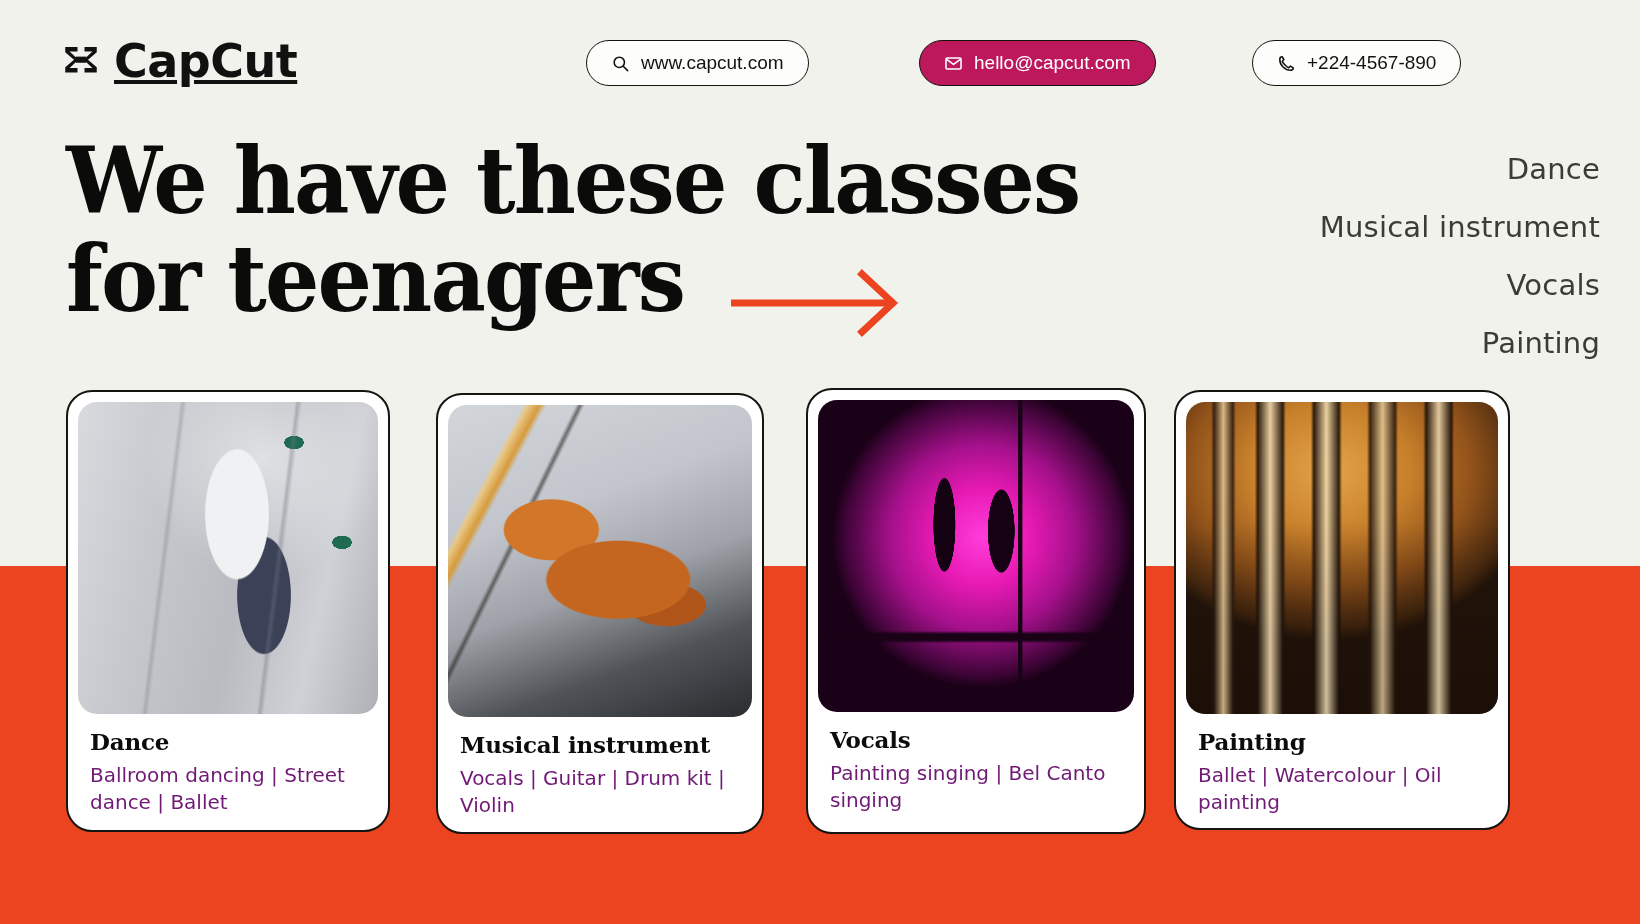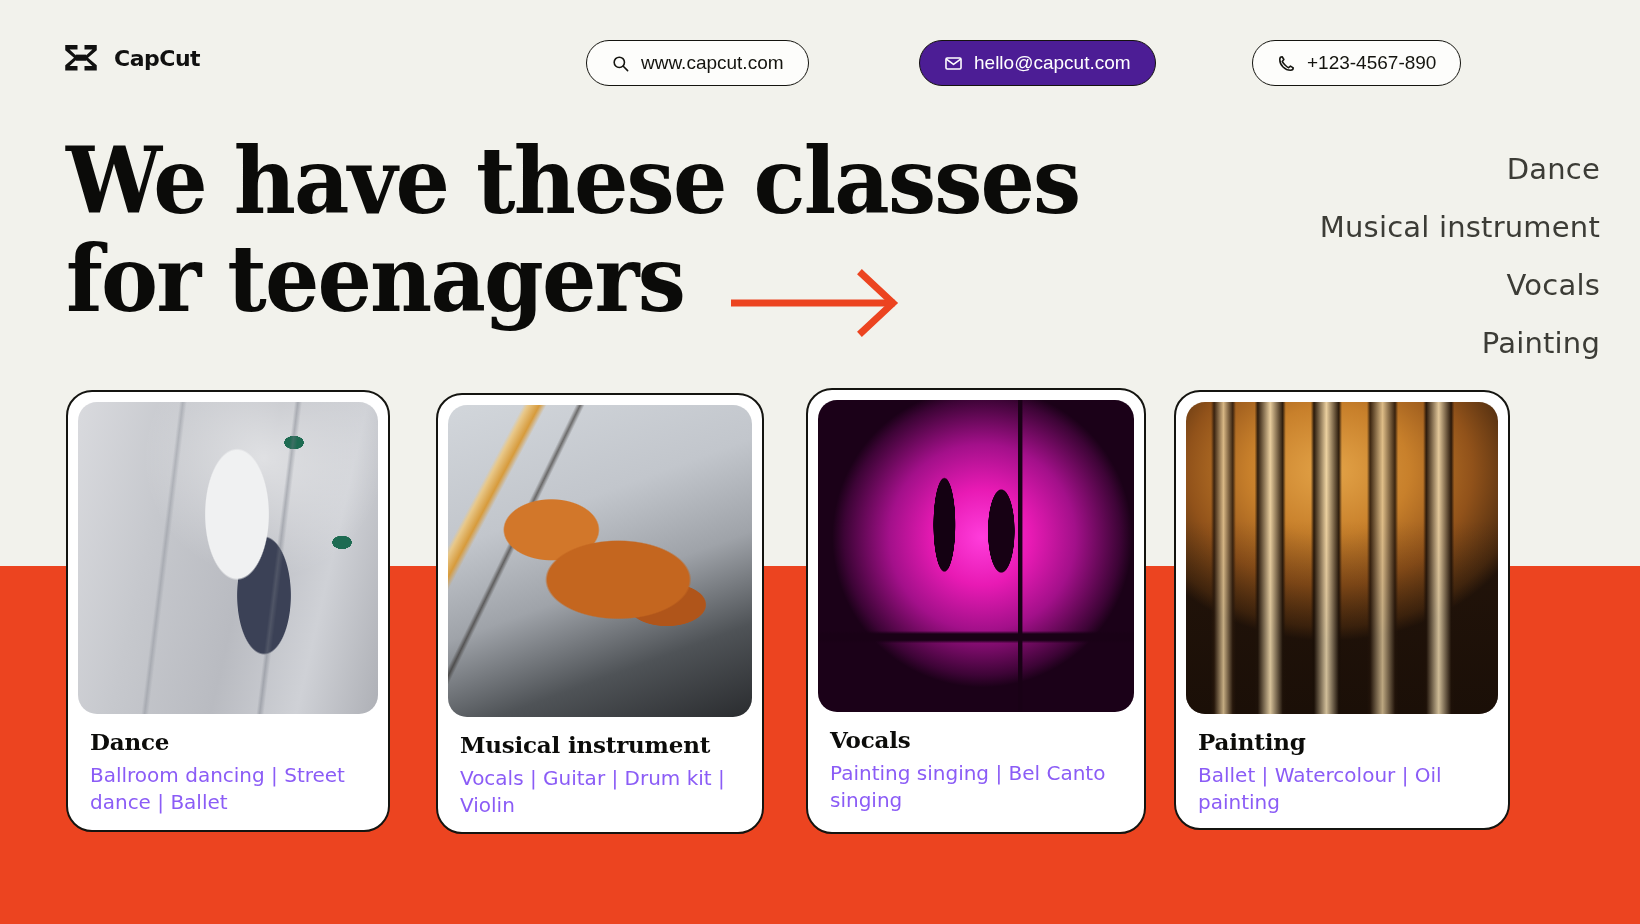--- a/index.html
+++ b/index.html
@@ -18,34 +18,35 @@
     background:#ec4420;
   }
 
   
   .header{ position:absolute; left:0; top:0; width:1640px; height:120px; }
 
   .brand{ position:absolute; left:60px; top:38px; display:flex; align-items:center; gap:12px; }
   .brand-mark{ width:42px; height:42px; display:block; }
   .brand-name{
     font-family:"DejaVu Sans", sans-serif;
-    font-size:22px; font-weight:700; color:#111110; letter-spacing:-.5px;
+    font-size:46px; font-weight:700; color:#111110; letter-spacing:-.5px;
     line-height:1;
+    text-decoration:underline;
   }
 
   .pill{
     position:absolute; top:40px; height:46px;
     display:flex; align-items:center; gap:11px;
     padding:4px 24px;
     border-radius:999px;
     font-size:19px;
     white-space:nowrap;
   }
   .pill-outline{ background:#fdfdfb; border:1.8px solid #14140f; color:#14140f; }
-  .pill-filled{ background:#4c1d95; border:1.8px solid #14120f; color:#ffffff; }
+  .pill-filled{ background:#be185d; border:1.8px solid #14120f; color:#ffffff; }
   .pill svg{ display:block; }
   .pill-url{ left:586px; }
   .pill-mail{ left:919px; }
   .pill-phone{ left:1252px; }
 
   
   .headline{
     position:absolute; left:66px; top:132px; width:1090px;
     font-family:"DejaVu Serif", serif;
     font-weight:700;
@@ -91,21 +92,21 @@
     font-weight:700;
     font-size:23px;
     color:#0c0c0a;
     letter-spacing:-.2px;
     margin-bottom:7px;
   }
   .card-desc{
     font-family:"DejaVu Sans", sans-serif;
     font-size:20px;
     line-height:1.33;
-    color:#8b5cf6;
+    color:#701a75;
   }
 
   .card1{ left:66px;   top:390px;  width:324px;  height:442px; }
   .card2{ left:436px;  top:393px;  width:328px;  height:441px; }
   .card3{ left:806px;  top:388px;  width:340px;  height:446px; }
   .card4{ left:1174px; top:390px;  width:336px;  height:440px; }
 
   
   .img-dance{
     background:
@@ -203,21 +204,21 @@
       </span>
       <span>hello@capcut.com</span>
     </div>
 
     <div class="pill pill-outline pill-phone">
       <span>
         <svg width="19" height="19" viewBox="0 0 24 24" fill="none" stroke="#14140f" stroke-width="2" stroke-linejoin="round">
           <path d="M6.5 3.5 C5 3.5 3.5 5 3.5 6.8 C3.5 14 10 20.5 17.2 20.5 C19 20.5 20.5 19 20.5 17.5 L17 15.3 L14.6 17.4 C12.2 16.3 7.7 11.8 6.6 9.4 L8.7 7 Z"></path>
         </svg>
       </span>
-      <span>+123-4567-890</span>
+      <span>+224-4567-890</span>
     </div>
   </div>
 
   <h1 class="headline">
     <span class="l1">We have these classes</span>
     <span class="l2">for teenagers</span>
   </h1>
 
   <span class="arrow">
     <svg width="170" height="70" viewBox="0 0 170 70" fill="none" stroke="#ec4420" stroke-width="7" stroke-linecap="square">

